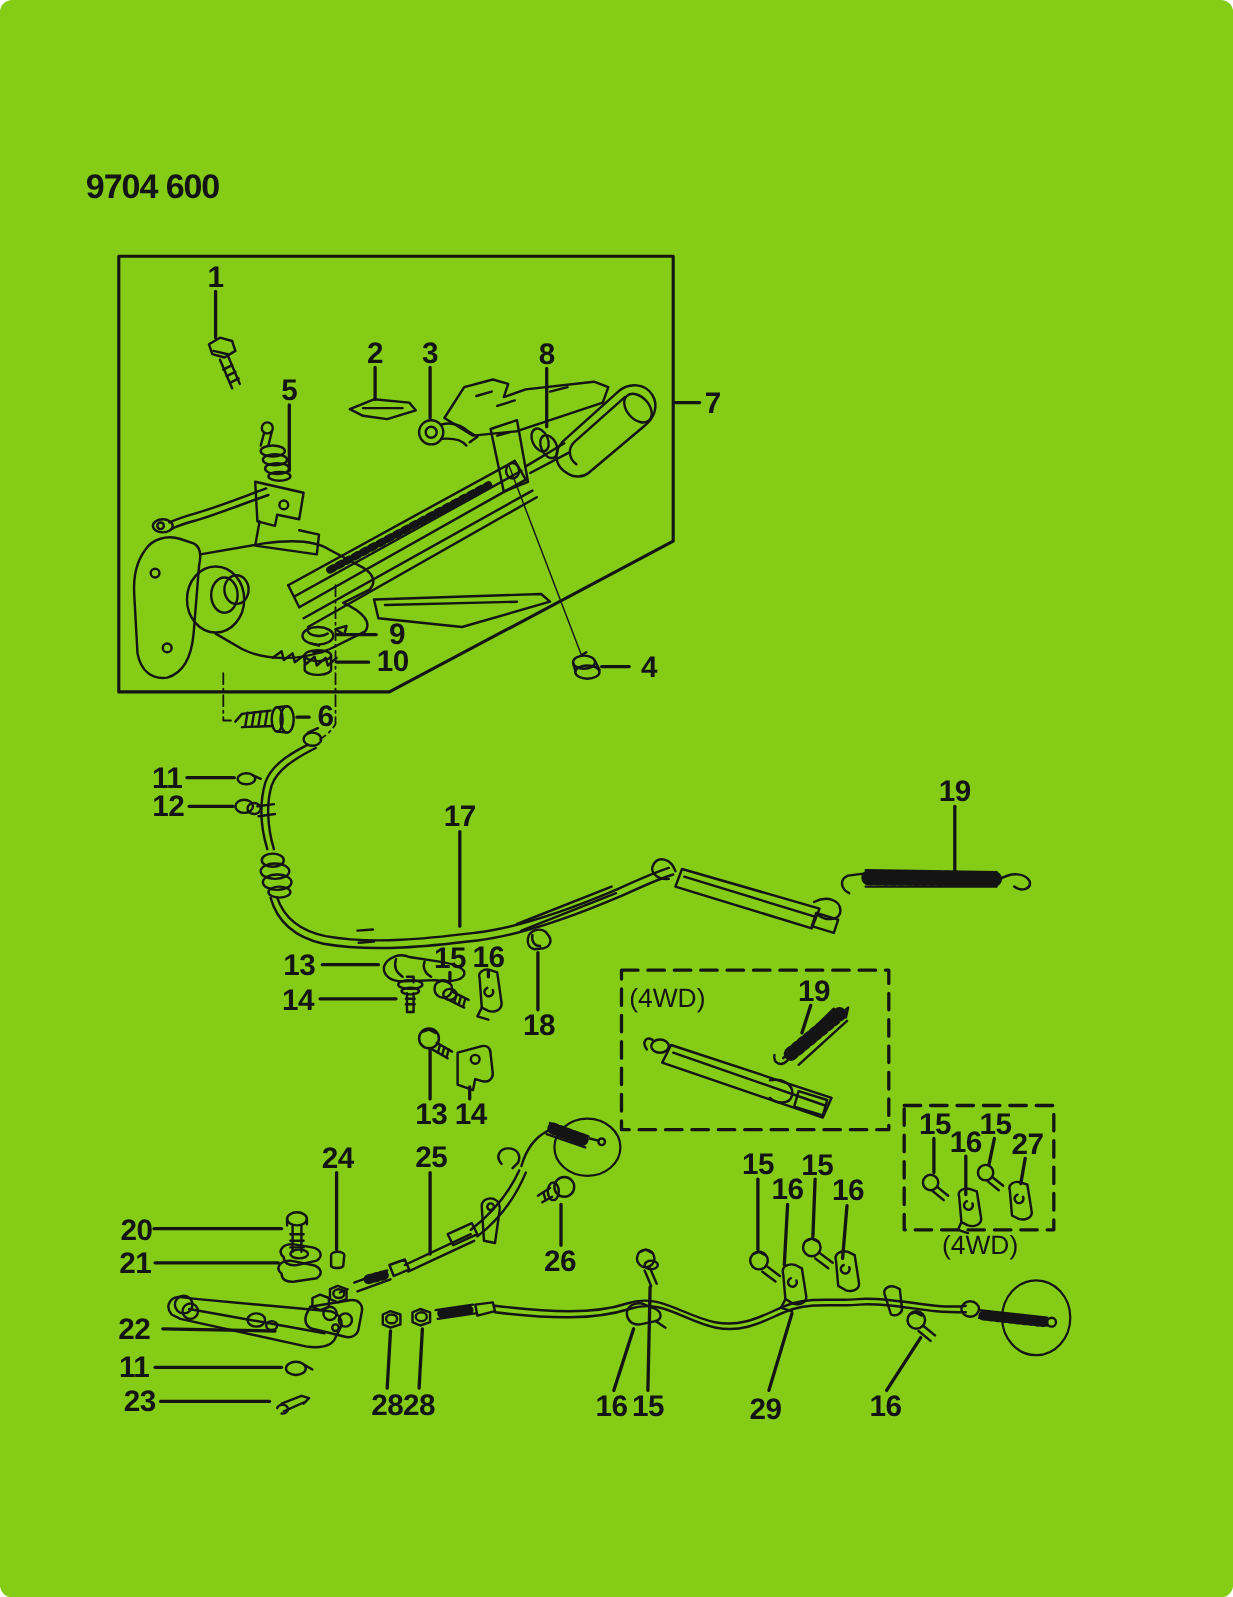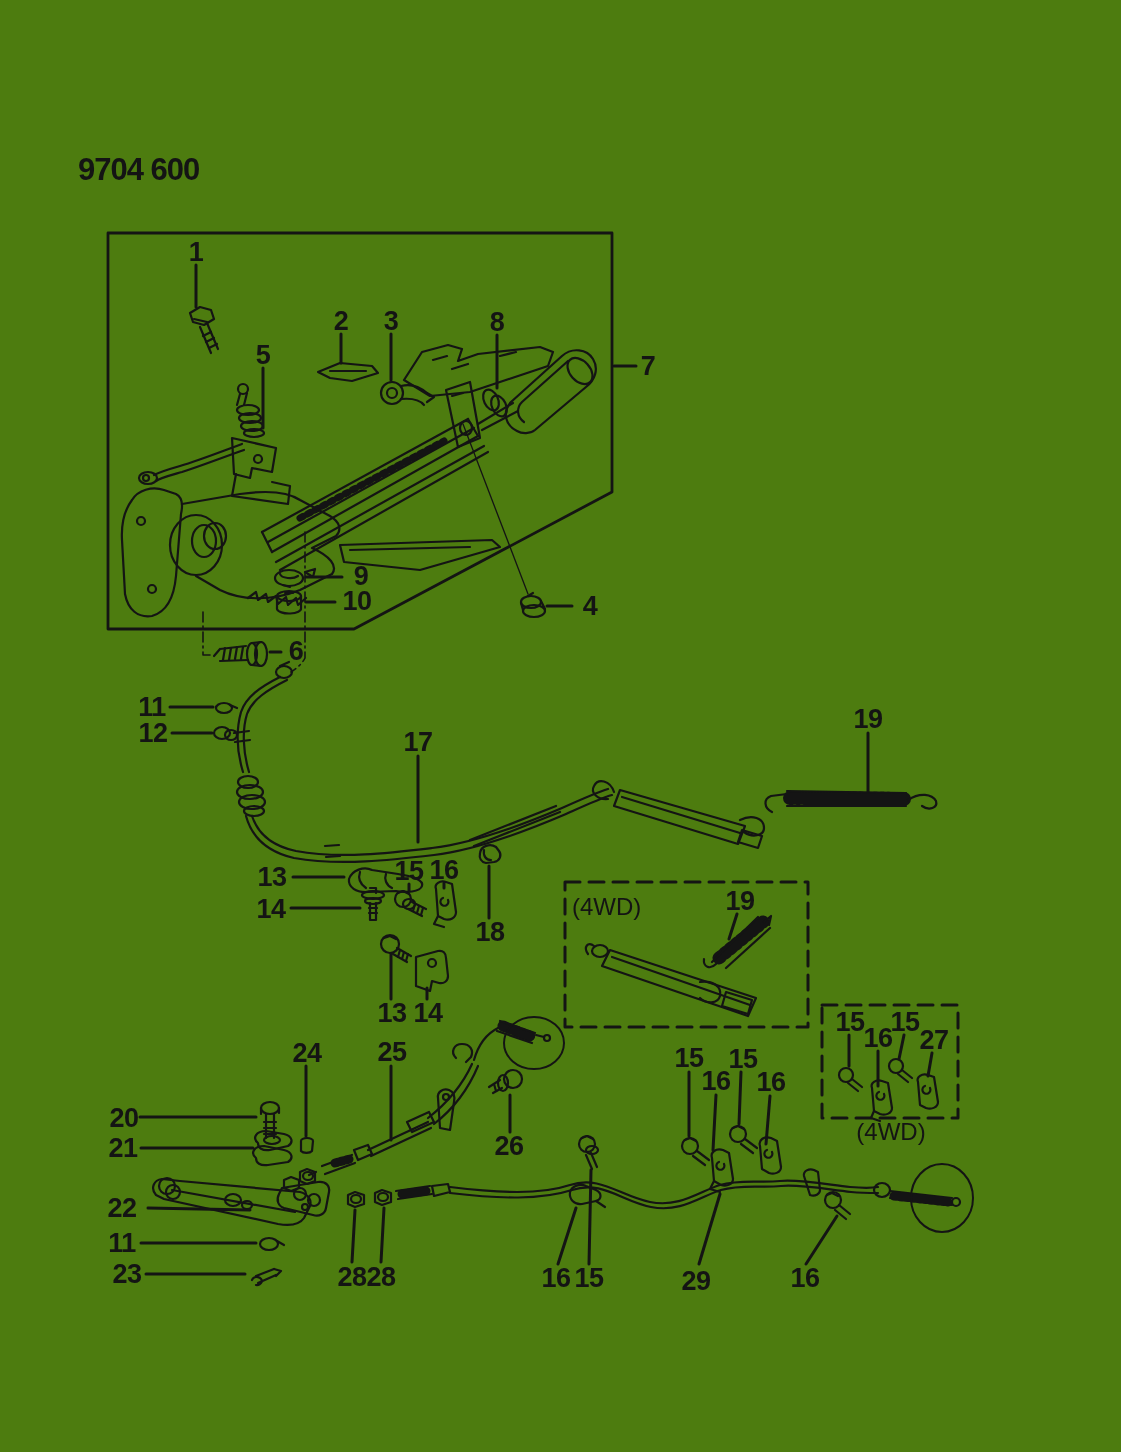--- a/index.html
+++ b/index.html
@@ -1,16 +1,16 @@
 <!DOCTYPE html>
 <html><head>
 <meta charset="utf-8">
 <style>
   html,body{margin:0;padding:0;background:#ffffff;}
-  .page{position:relative;width:1121px;height:1452px;background:#4d7c0f;overflow:hidden;}
+  .page{position:relative;width:1121px;height:1452px;background:#84cc16;overflow:hidden;border-radius:11px;}
   svg{display:block;}
   .code{font:bold 31px "Liberation Sans",sans-serif;fill:#141414;letter-spacing:-1px;}
   .callout{font:bold 27px "Liberation Sans",sans-serif;fill:#141414;text-anchor:middle;letter-spacing:-0.5px;}
   .note{font:24px "Liberation Sans",sans-serif;fill:#141414;}
   .note.mid{text-anchor:middle;}
   .art path,.art ellipse,.art circle,.art line{vector-effect:none;}
 </style>
 </head>
 <body>
 

